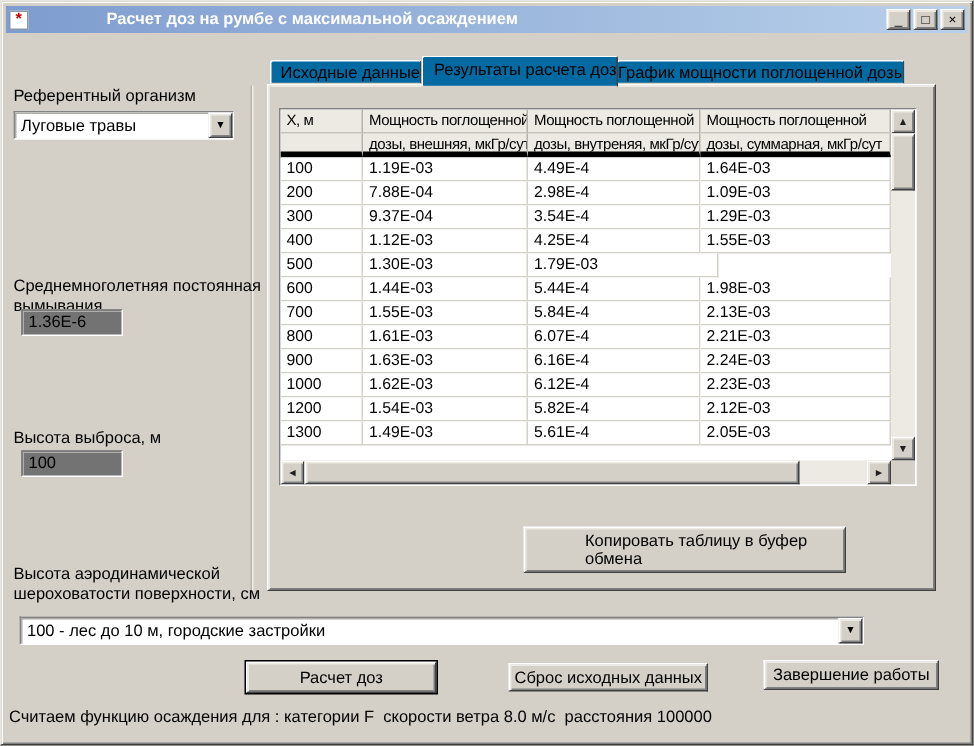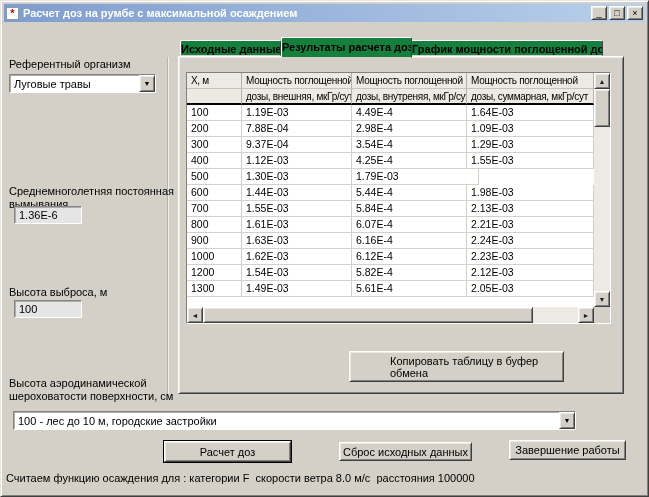--- a/index.html
+++ b/index.html
@@ -14,72 +14,72 @@
   .titlebar {
     position:absolute; left:3px; top:3px; right:3px; height:18px;
     background:linear-gradient(90deg,#7E9CCF,#B8D0EA);
     display:flex; align-items:center; padding:0 2px;
   }
   .title-icon {
     width:13px; height:13px; background:#fff; border:1px solid #8899AA;
     margin-right:4px; color:#CC0000; font-weight:bold; font-size:11px;
     line-height:11px; text-align:center; flex:none;
   }
-  .title-text { color:#fff; font-weight:bold; flex:1; white-space:nowrap; overflow:hidden; }
+  .title-text { color:#fff; font-weight:bold; flex:1; white-space:nowrap; overflow:hidden;margin-left:48px; }
   .push {
     background:#D4D0C8; border:1px solid;
     border-color:#FFFFFF #404040 #404040 #FFFFFF;
     box-shadow: inset 1px 1px 0 #ECEAE3, inset -1px -1px 0 #808080;
     display:flex; align-items:center; justify-content:center;
   }
   .tb-btn { width:16px; height:14px; margin-left:2px; font-size:9px; line-height:9px; flex:none; }
   .tab {
-    position:absolute; background:#15803d; text-align:left;
+    position:absolute; background:#0369a1; text-align:right;
     border:1px solid; border-color:#FFFFFF #404040 #D4D0C8 #FFFFFF;
-    border-radius:2px 2px 0 0; overflow:hidden; white-space:nowrap;font-weight:bold;
+    border-radius:2px 2px 0 0; overflow:hidden; white-space:nowrap;
   }
   .tab.inactive { top:39px; height:16px; line-height:16px; z-index:1; }
   .tab.active   { top:36px; height:21px; line-height:19px; z-index:3; }
   .tabpanel {
     position:absolute; left:177px; top:55px; width:446px; height:338px;
     background:#D4D0C8; border:1px solid; z-index:2;
     border-color:#FFFFFF #404040 #404040 #FFFFFF;
     box-shadow: inset 1px 1px 0 #ECEAE3, inset -1px -1px 0 #808080;
   }
   .divider { position:absolute; left:166px; top:56px; width:2px; height:337px;
     border-left:1px solid #B8B4AC; border-right:1px solid #F0EEE8; }
   .grid {
     position:absolute; left:7px; top:15px; width:425px; height:252px;
     background:#fff; border:1px solid; border-color:#808080 #FFFFFF #FFFFFF #808080;
     overflow:hidden;
   }
   .hrow { display:flex; width:407px; height:16px; background:#ECEAE3; }
   .hrow1 .hcell { border-bottom:1px solid #C6C3BB; }
-  .hrow2 .hcell { border-bottom:2px solid #000000; }
+  .hrow2 .hcell { border-bottom:4px solid #000000; }
   .hcell {
     font-size:10px; letter-spacing:-0.3px; line-height:15px; padding-left:4px;
     border-right:1px solid #B5B1A9; white-space:nowrap; overflow:hidden; flex:none;
   }
   .tbody { position:absolute; left:0; top:32px; width:407px; height:202px; overflow:hidden; background:#fff; }
   .trow { display:flex; width:407px; height:16px; }
   .tcell {
     font-size:10.5px; line-height:15px; padding-left:4px; flex:none;
     border-right:1px solid #D4D1C9; border-bottom:1px solid #D4D1C9;
     white-space:nowrap; overflow:hidden; background:#fff;
   }
   .c0 { width:55px; } .c1 { width:110px; } .c2 { width:115px; } .c3 { width:127px; }
   .vscroll { position:absolute; top:0; right:0; width:16px; height:234px; background:#EDEAE3; }
   .hscroll { position:absolute; left:0; bottom:0; width:407px; height:16px; background:#EDEAE3; }
   .corner  { position:absolute; right:0; bottom:0; width:16px; height:16px; background:#D4D0C8; }
   .sbtn { position:absolute; width:16px; height:16px; font-size:7px; line-height:7px; color:#202020; }
   .thumb-v { position:absolute; left:0; top:16px; width:16px; height:38px; }
   .thumb-h { position:absolute; left:16px; top:0; width:330px; height:16px; }
   .label { position:absolute; white-space:nowrap; line-height:13px; }
   .edit {
-    position:absolute; background:#e5e5e5; border:1px solid;
+    position:absolute; background:#737373; border:1px solid;
     border-color:#848484 #FFFFFF #FFFFFF #848484;
     box-shadow: inset 1px 1px 0 #B0ADA6;
     font-family:"Liberation Sans", sans-serif; font-size:11px; padding:0 0 0 4px;
   }
   .combo {
     position:absolute; background:#fff; border:1px solid;
     border-color:#848484 #FFFFFF #FFFFFF #848484;
     box-shadow: inset 1px 1px 0 #B0ADA6;
     display:flex; align-items:center;
   }

